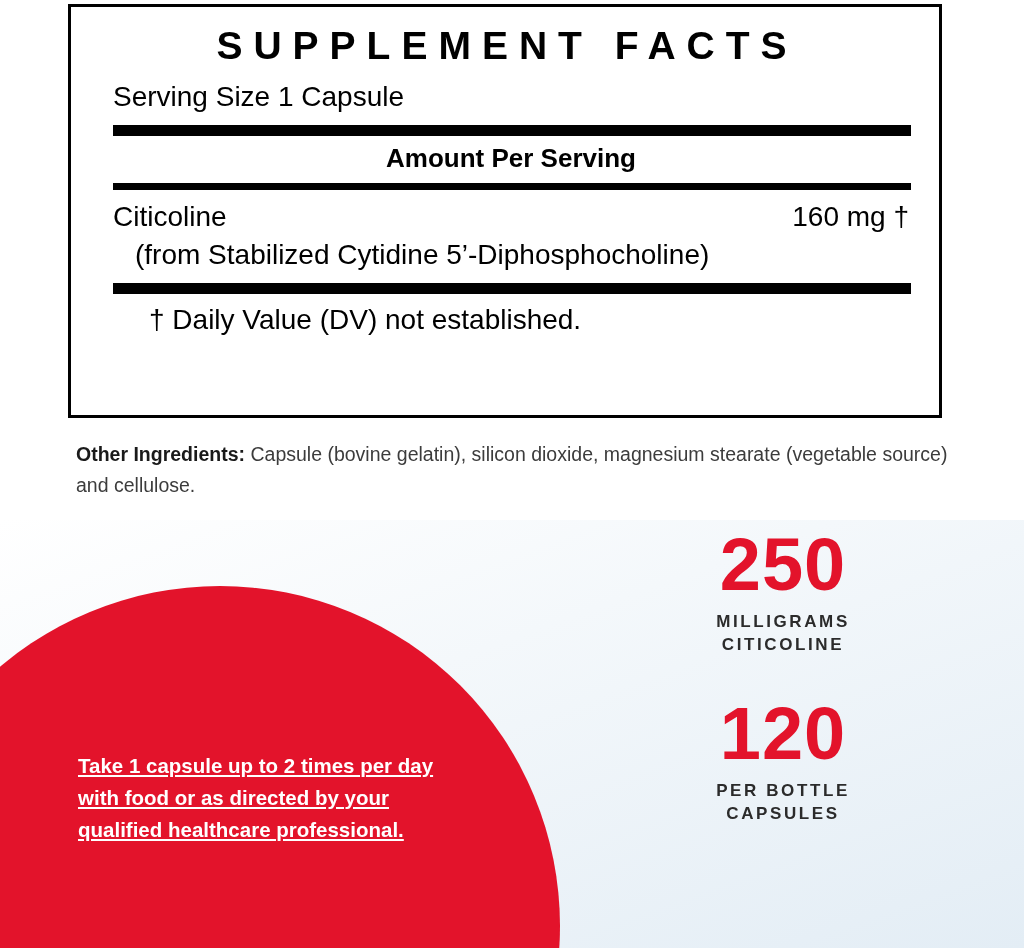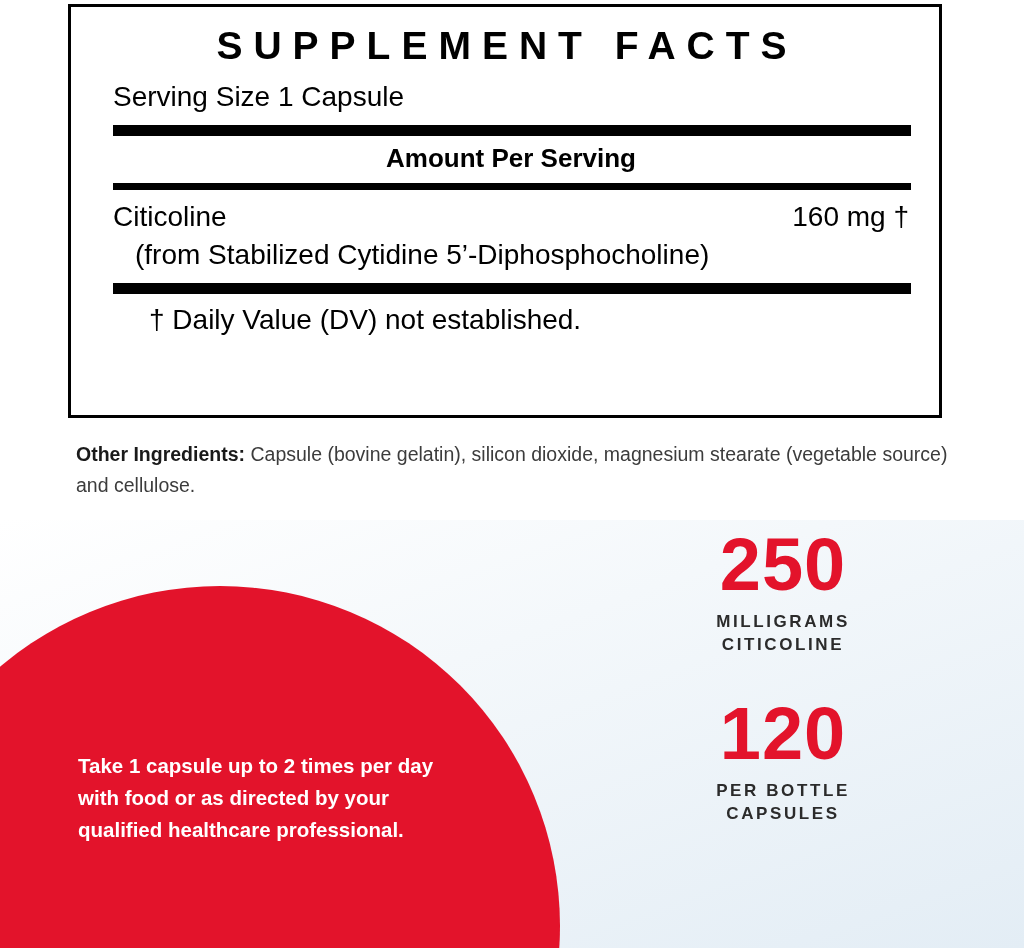--- a/index.html
+++ b/index.html
@@ -130,20 +130,21 @@
   }
   #directions {
     position: absolute;
     left: 78px;
     top: 230px;
     width: 400px;
     color: #ffffff;
     font-size: 20.5px;
     font-weight: bold;
     line-height: 1.55;
+    text-decoration: underline;
   }
 
   #stats {
     position: absolute;
     right: 56px;
     top: 10px;
     width: 370px;
     text-align: center;
   }
   .stat-number {

